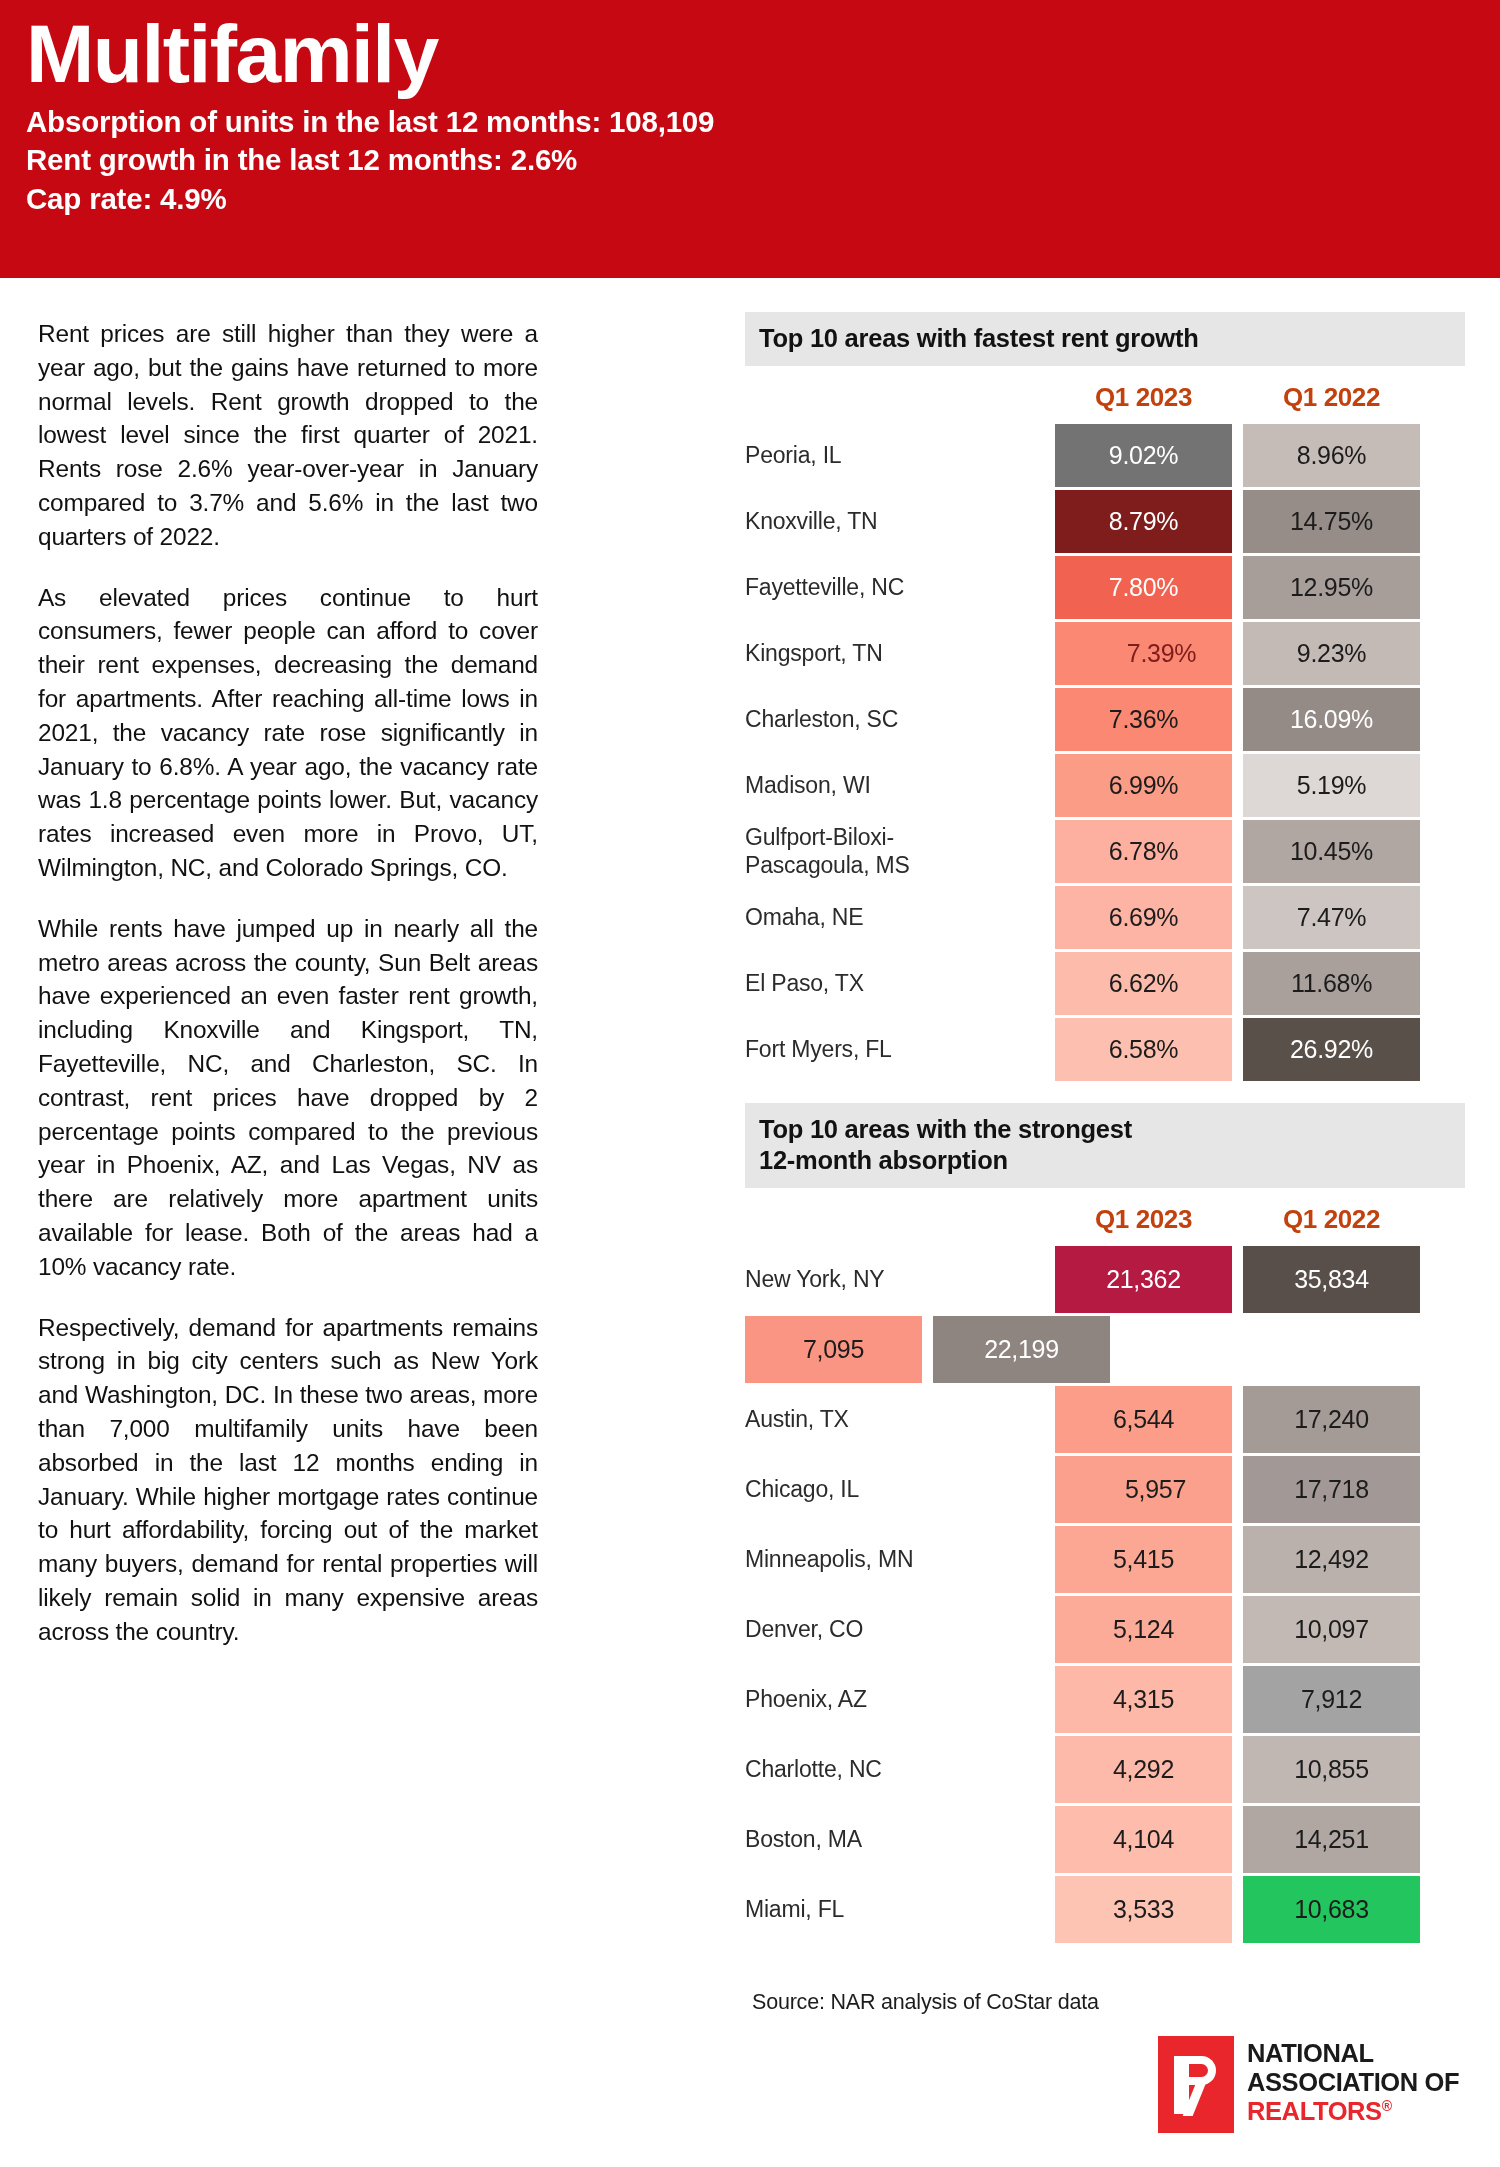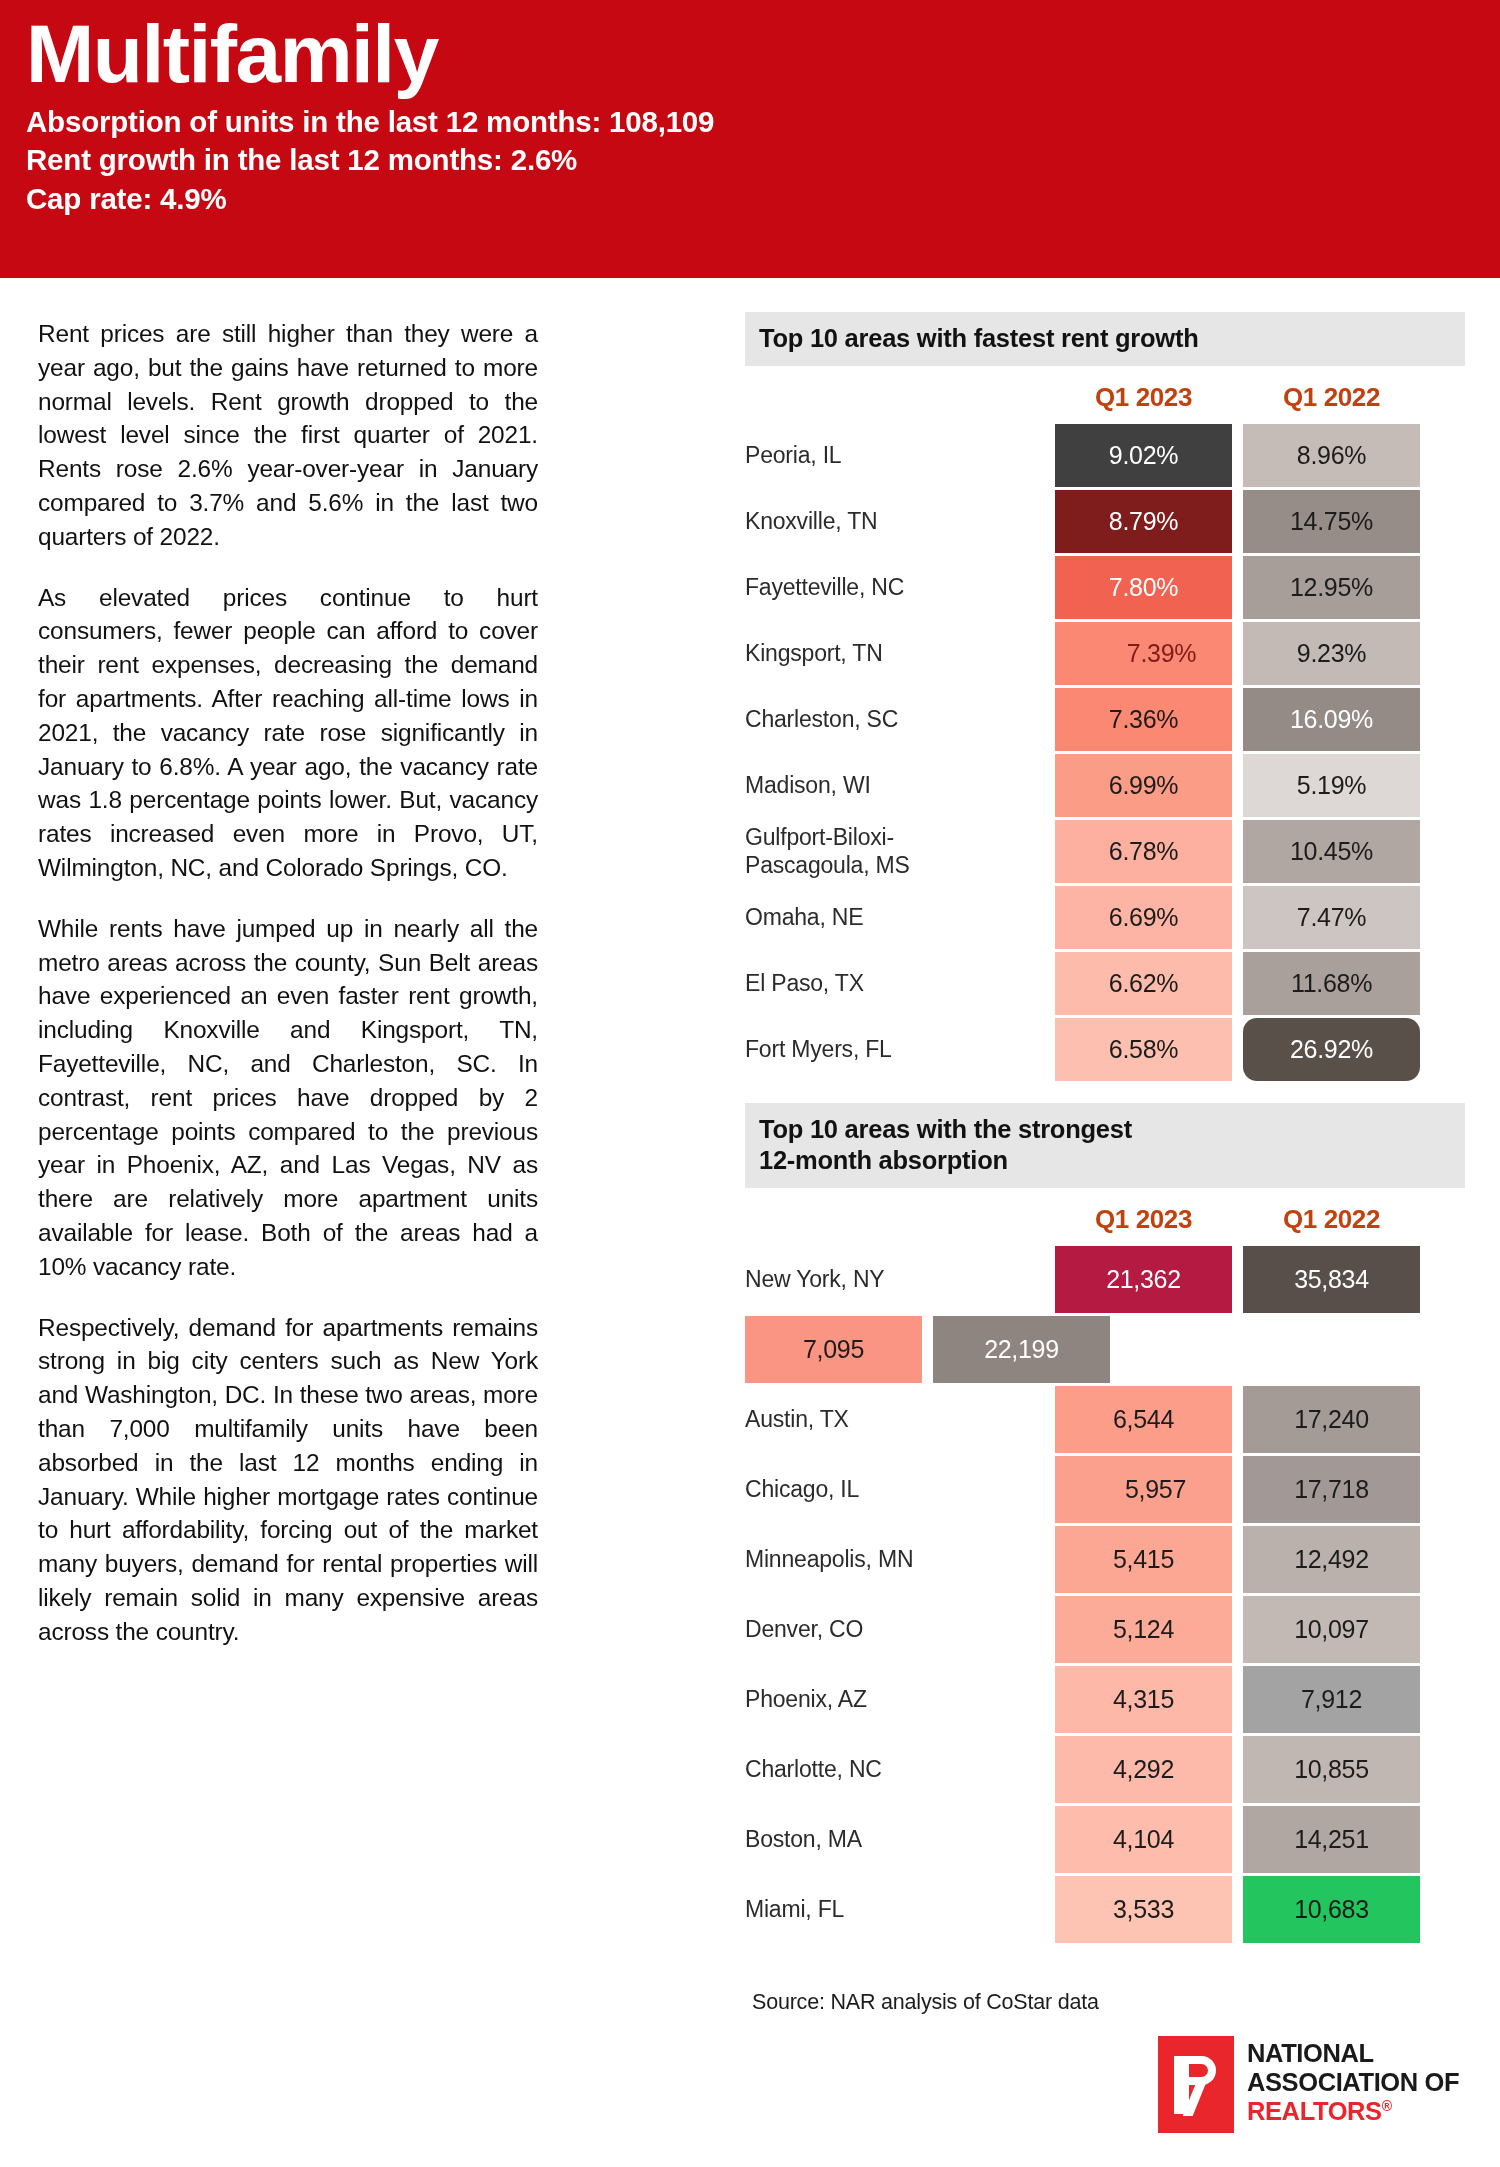--- a/index.html
+++ b/index.html
@@ -221,21 +221,21 @@
       <div class="panel-title">Top 10 areas with fastest rent growth</div>
       <div class="col-head-row">
         <div class="ch-spacer"></div>
         <div class="ch-cell">Q1 2023</div>
         <div class="ch-gap"></div>
         <div class="ch-cell">Q1 2022</div>
       </div>
       <div class="rowset t1" id="rows-t1">
           <div class="trow">
             <div class="area-cell">Peoria, IL</div>
-            <div class="val-cell" style="background: #404040; color: rgb(255, 255, 255);">9.02%</div>
+            <div class="val-cell" style="background: #737373; color: rgb(255, 255, 255);">9.02%</div>
             <div class="gapcell"></div>
             <div class="val-cell" style="background: rgb(197, 188, 184); color: rgb(28, 28, 28);">8.96%</div>
           </div>
           <div class="trow">
             <div class="area-cell">Knoxville, TN</div>
             <div class="val-cell" style="background: #7f1d1d; color: rgb(255, 255, 255);">8.79%</div>
             <div class="gapcell"></div>
             <div class="val-cell" style="background: rgb(150, 141, 137); color: rgb(28, 28, 28);">14.75%</div>
           </div>
           <div class="trow">
@@ -278,21 +278,21 @@
           <div class="trow">
             <div class="area-cell">El Paso, TX</div>
             <div class="val-cell" style="background: rgb(253, 188, 171); color: rgb(28, 28, 28);">6.62%</div>
             <div class="gapcell"></div>
             <div class="val-cell" style="background: rgb(169, 160, 156); color: rgb(28, 28, 28);">11.68%</div>
           </div>
           <div class="trow">
             <div class="area-cell">Fort Myers, FL</div>
             <div class="val-cell" style="background: rgb(253, 192, 176); color: rgb(28, 28, 28);">6.58%</div>
             <div class="gapcell"></div>
-            <div class="val-cell" style="background: rgb(89, 80, 73); color: rgb(255, 255, 255); border-radius: 14px;">26.92%</div>
+            <div class="val-cell" style="background: rgb(89, 80, 73); color: rgb(255, 255, 255);">26.92%</div>
           </div>
         </div>
     </div>
 
     <div class="panel2">
       <div class="panel-title" style="white-space: pre-line;">Top 10 areas with the strongest
 12-month absorption</div>
       <div class="col-head-row">
         <div class="ch-spacer"></div>
         <div class="ch-cell">Q1 2023</div>

